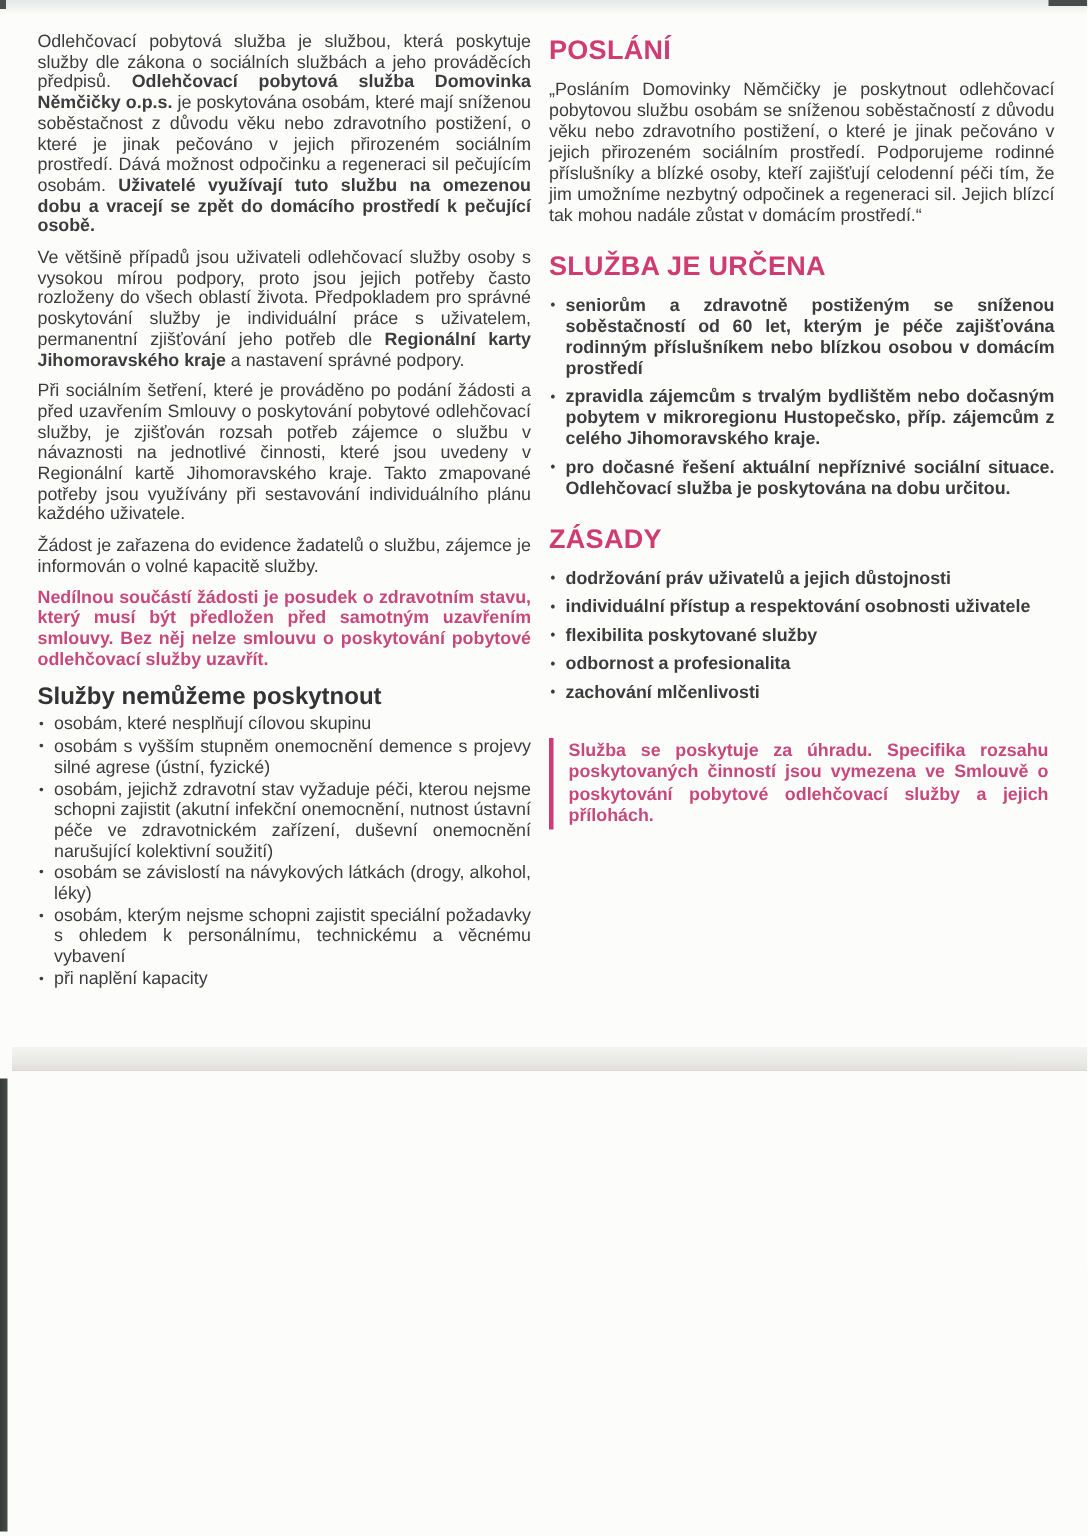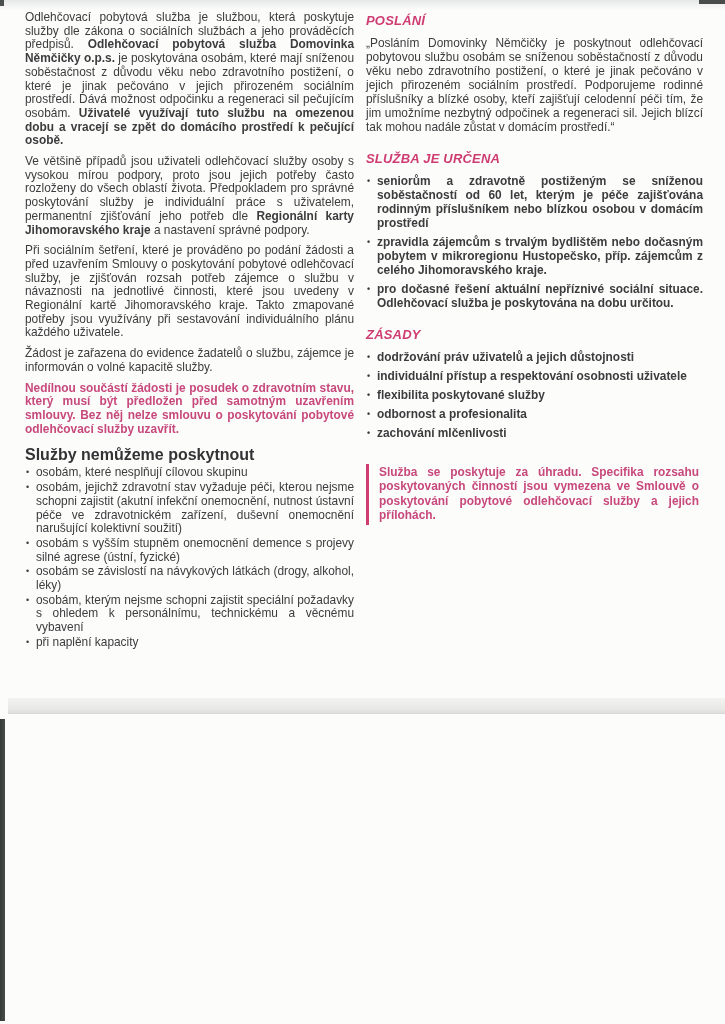--- a/index.html
+++ b/index.html
@@ -12,33 +12,33 @@
   .scan-edge-top{position:absolute;top:0;left:0;right:0;height:10px;
     background:linear-gradient(#e2e5e4,rgba(255,255,255,0));opacity:.85;}
   .corner-tl{position:absolute;top:0;left:0;width:4px;height:6px;background:#4b504f;}
   .corner-tr{position:absolute;top:0;right:0;width:26px;height:4px;background:#484d4c;}
   .fold-shadow{position:absolute;top:698px;left:8px;right:0;height:15px;
     background:linear-gradient(#f2f2f0,#e8e8e5 65%,#deddda);
     border-bottom:1px solid #d6d5d2;opacity:.9;}
   .left-strip{position:absolute;left:0;top:719px;width:5px;height:302px;
     background:linear-gradient(90deg,#363b3a,#474c4b);}
   
-  .col{position:absolute;top:11px;}
+  .col{position:absolute;top:21px;}
   .col-left{left:25px;width:329px;}
   .col-right{left:366px;width:337px;}
   .para{margin:0 0 7px;font-size:11.9px;line-height:13.7px;text-align:justify;}
   .para .b{font-weight:bold;}
   .para.pink{font-weight:bold;}
   .list-heading{margin:10px 0 2px;font-size:16px;font-weight:bold;color:#333335;}
   ul.plain{list-style:none;margin:0;padding:0;}
   ul.plain li{position:relative;padding-left:11px;margin:0 0 1px;
     font-size:11.9px;line-height:13.7px;text-align:justify;}
   ul.plain li::before{content:"•";position:absolute;left:1px;top:0;font-size:9px;line-height:13.7px;}
   
-  .section-heading{margin:17px 0 8px;font-size:13px;font-weight:bold;letter-spacing:.2px;font-style:italic;}
+  .section-heading{margin:17px 0 8px;font-size:18px;font-weight:bold;letter-spacing:.2px;}
   .section:first-child .section-heading{margin-top:2px;}
   .quote{margin:0 0 8px;font-size:11.9px;line-height:14px;text-align:justify;}
   ul.bold-list li{font-weight:bold;margin-bottom:5px;line-height:14px;}
   ul.bold-list li::before{line-height:14px;}
   .note-box{margin-top:24px;border-left:3px solid;padding:1px 4px 2px 10px;}
   .note-box p{margin:0;font-size:11.9px;line-height:14.4px;font-weight:bold;text-align:justify;}
 </style>
 </head>
 <body>
 
@@ -51,22 +51,22 @@
     <div id="left-paragraphs">
         <p class="para"><span>Odlehčovací pobytová služba je službou, která poskytuje služby dle zákona o sociálních službách a jeho prováděcích předpisů. </span><span class="b">Odlehčovací pobytová služba Domovinka Němčičky o.p.s.</span><span> je poskytována osobám, které mají sníženou soběstačnost z důvodu věku nebo zdravotního postižení, o které je jinak pečováno v jejich přirozeném sociálním prostředí. Dává možnost odpočinku a regeneraci sil pečujícím osobám. </span><span class="b">Uživatelé využívají tuto službu na omezenou dobu a vracejí se zpět do domácího prostředí k pečující osobě.</span></p>
         <p class="para"><span>Ve většině případů jsou uživateli odlehčovací služby osoby s vysokou mírou podpory,  proto jsou jejich potřeby často rozloženy do všech oblastí života. Předpokladem pro správné poskytování služby je individuální práce s uživatelem, permanentní zjišťování jeho potřeb dle </span><span class="b">Regionální karty Jihomoravského kraje</span><span> a nastavení správné podpory.</span></p>
         <p class="para"><span>Při sociálním šetření, které je prováděno po podání žádosti a před uzavřením Smlouvy o poskytování pobytové odlehčovací služby, je zjišťován rozsah potřeb zájemce o službu v návaznosti  na jednotlivé činnosti, které jsou uvedeny v Regionální kartě Jihomoravského kraje. Takto zmapované potřeby jsou využívány při sestavování individuálního plánu každého uživatele.</span></p>
         <p class="para"><span>Žádost je zařazena do evidence žadatelů o službu, zájemce je informován o volné kapacitě služby.</span></p>
         <p class="para pink" style="color: rgb(199, 73, 124);"><span>Nedílnou součástí žádosti je posudek o zdravotním stavu, který musí být předložen před samotným uzavřením smlouvy. Bez něj nelze smlouvu o poskytování pobytové odlehčovací služby uzavřít.</span></p>
       </div>
     <h3 class="list-heading">Služby nemůžeme poskytnout</h3>
     <ul class="plain" id="left-list">
         <li>osobám, které nesplňují cílovou skupinu</li>
+        <li>osobám s vyšším stupněm onemocnění demence s projevy silné agrese (ústní, fyzické)</li>
         <li>osobám, jejichž zdravotní stav vyžaduje péči, kterou nejsme schopni zajistit (akutní infekční onemocnění, nutnost ústavní péče ve zdravotnickém zařízení, duševní onemocnění narušující kolektivní soužití)</li>
-        <li>osobám s vyšším stupněm onemocnění demence s projevy silné agrese (ústní, fyzické)</li>
         <li>osobám se závislostí na návykových látkách (drogy, alkohol, léky)</li>
         <li>osobám, kterým nejsme schopni zajistit speciální požadavky s ohledem k personálnímu, technickému a věcnému vybavení</li>
         <li>při naplění kapacity</li>
       </ul>
   </div>
 
   <div class="col col-right">
     <div id="right-sections">
         <div class="section">
           <h2 class="section-heading" style="color: rgb(206, 60, 114);">POSLÁNÍ</h2>

